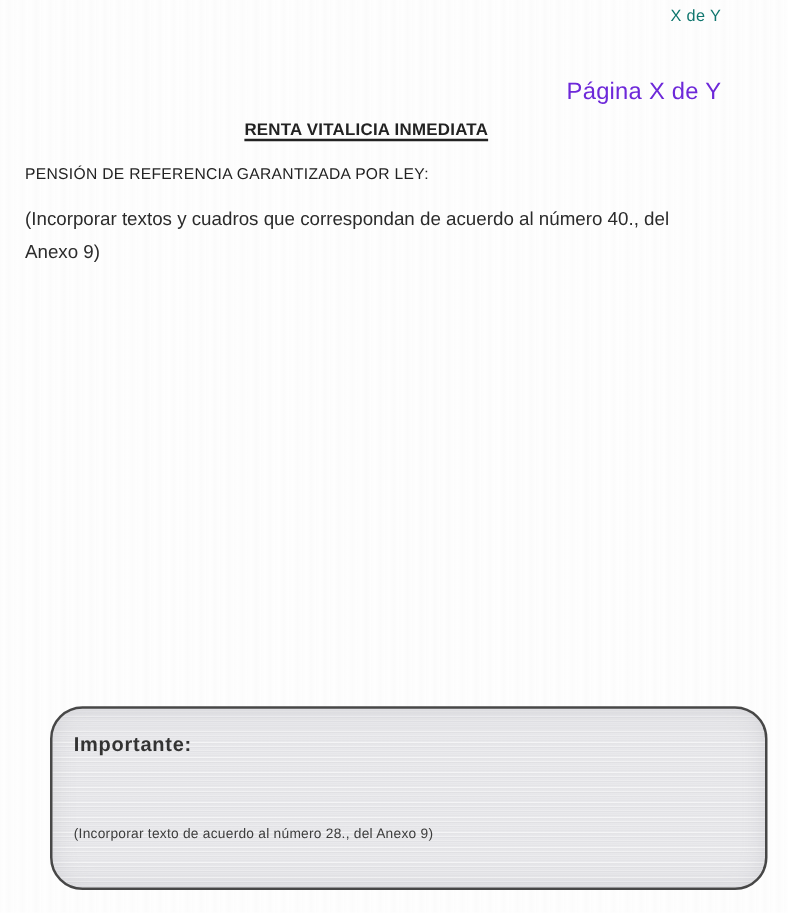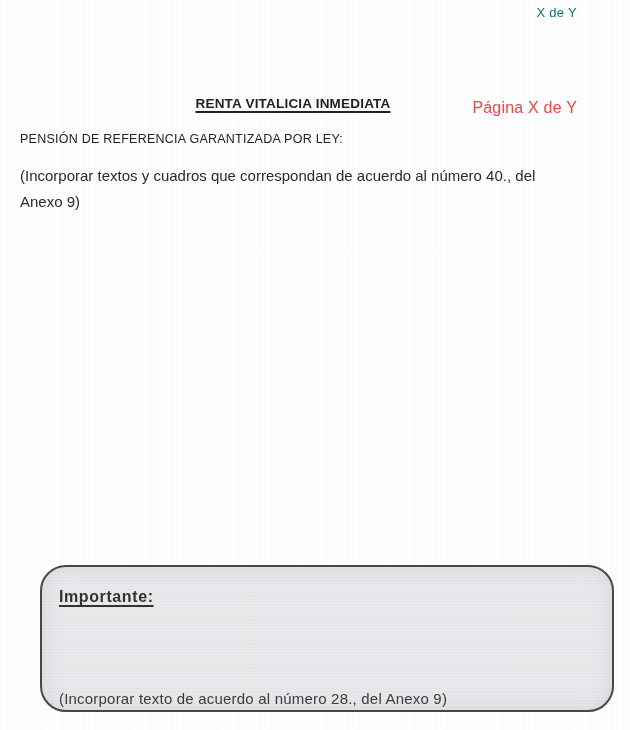--- a/index.html
+++ b/index.html
@@ -31,24 +31,23 @@
     right: 53px;
     font-size: 13px;
     color: #0f766e;
     letter-spacing: 0.3px;
   }
 
   .page-number {
     position: absolute;
     top: 63px;
     right: 53px;
-    font-size: 16px;
-    color: #ef4444;
+    font-size: 19px;
+    color: #6d28d9;
     letter-spacing: 0.2px;
-    margin-top: 36px;
   }
 
   .doc-title {
     position: absolute;
     top: 96px;
     left: 293px;
     transform: translateX(-50%);
     white-space: nowrap;
     font-size: 13.5px;
     font-weight: bold;
@@ -99,36 +98,34 @@
     box-shadow: inset 0 0 18px rgba(160,160,168,0.25);
   }
 
   .important-heading {
     position: absolute;
     top: 21px;
     left: 17px;
     font-size: 16px;
     font-weight: bold;
     color: #333333;
-    text-decoration: underline;
     text-underline-offset: 3px;
     text-decoration-thickness: 1.5px;
     letter-spacing: 0.6px;
     text-align: center;
   }
 
   .important-paragraph {
     position: absolute;
     top: 94px;
     left: 17px;
     width: 520px;
-    font-size: 15px;
+    font-size: 11px;
     color: #3c3c3c;
     letter-spacing: 0.2px;
-    margin-top: 29px;
   }
 </style>
 </head>
 <body>
 
 <div>
 
   <span class="page-marker">X de Y</span>
 
   <span class="page-number">Página X de Y</span>

